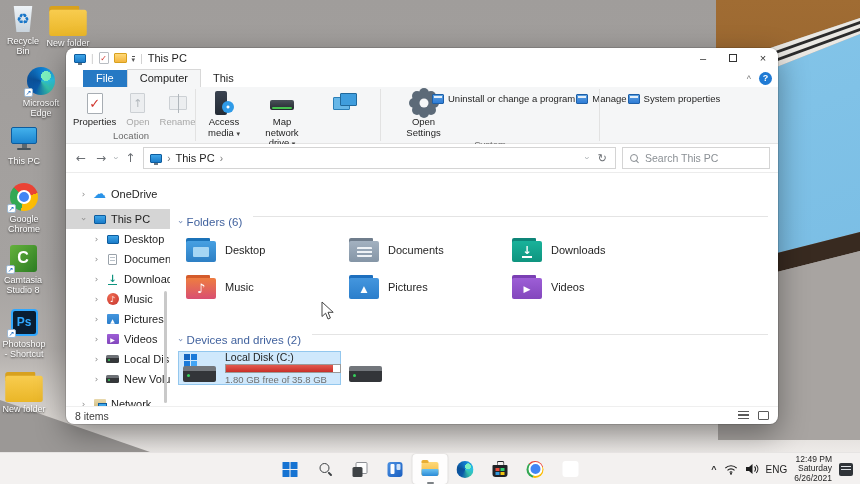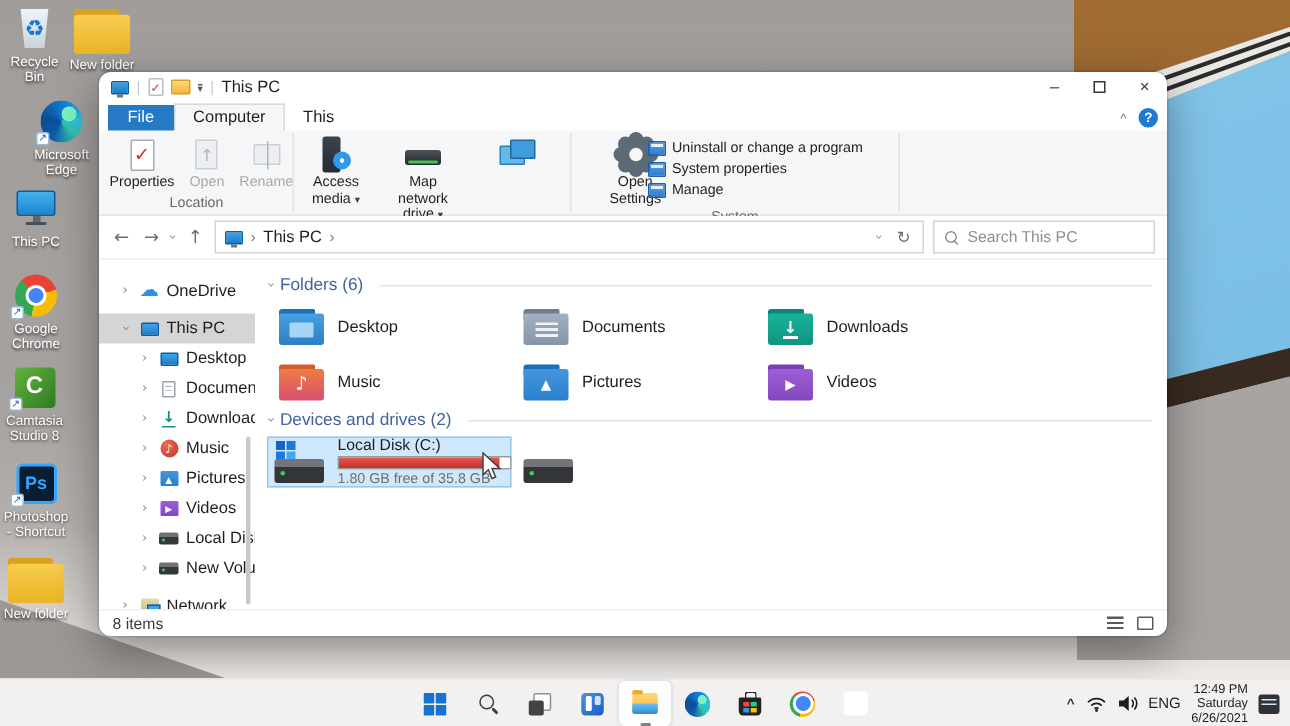--- a/index.html
+++ b/index.html
@@ -69,21 +69,21 @@
   .qat-sep { color:#c9c9c9; font-size:10px; }
   .mini-mon { width:12px; height:9px; background:linear-gradient(180deg,#3ea5e8,#1b7cc9); border:1px solid #0d5c9e; border-radius:1px; position:relative; flex:none; }
   .mini-mon::after { content:""; position:absolute; left:3px; bottom:-3px; width:4px; height:2px; background:#6a7680; }
   .qat-check { width:10px; height:12px; background:#fff; border:1px solid #b9bdc2; border-radius:1px; font-size:8px; color:#d0342c; text-align:center; line-height:11px; }
   .qat-folder { width:13px; height:10px; background:linear-gradient(180deg,#ffd978,#f4b63f); border:1px solid #d8a11e; border-radius:1px; }
   .qat-drop { font-size:7px; color:#555; border-top:1px solid #555; line-height:6px; margin-top:2px; }
   .win-controls { margin-left:auto; display:flex; height:100%; }
   .wc { width:30px; height:100%; display:flex; align-items:center; justify-content:center; font-size:11px; color:#333; }
   .wc-max i { display:block; width:8px; height:8px; border:1px solid #333; }
 
-  .tabrow { height:19px; display:flex; align-items:flex-end; padding-left:6px; position:relative; background:#fff; }
+  .tabrow { height:19px; display:flex; align-items:flex-end; padding-left:17px; position:relative; background:#fff; }
   .tab { padding:2px 12px 3px; font-size:11px; color:#1e1e1e; }
   .tab-file { background:#2679c4; color:#fff; padding:2px 13px 3px; }
   .tab-active { background:#f5f6f7; border:1px solid #d8d8d8; border-bottom:none; }
   .tab-help { position:absolute; right:6px; bottom:2px; display:flex; align-items:center; gap:8px; }
   .rib-collapse { font-size:9px; color:#777; }
   .help-q { width:13px; height:13px; border-radius:50%; background:#1f7ad4; color:#fff; font-size:9px; font-weight:bold; text-align:center; line-height:13px; }
 
   .ribbon { height:57px; background:#f5f6f7; border-bottom:1px solid #e4e4e4; display:flex; align-items:stretch; padding-left:2px; }
   .rgroup { display:flex; flex-direction:column; }
   .rgroup-body { flex:1; display:flex; align-items:flex-start; padding-top:2px; }
@@ -105,21 +105,21 @@
   .i-mapdrive { position:relative; width:24px; height:22px; }
   .i-mapdrive .dsk { position:absolute; left:0; bottom:4px; width:24px; height:10px; background:linear-gradient(180deg,#4a525a,#23282e); border-radius:2px; }
   .i-mapdrive .grn { position:absolute; left:2px; bottom:5px; width:20px; height:2.5px; background:#46c24e; border-radius:1px; }
   .i-addloc { position:relative; width:24px; height:20px; }
   .i-addloc .m1 { position:absolute; left:0; top:4px; width:17px; height:13px; background:#67b7e8; border:1px solid #2a7fb8; border-radius:1px; }
   .i-addloc .m2 { position:absolute; right:0; top:0; width:17px; height:13px; background:#3f9ddd; border:1px solid #20699c; border-radius:1px; }
   .i-gear { position:relative; width:24px; height:24px; border-radius:50%; background:#5c6a78;
     box-shadow:0 -10px 0 -7px #5c6a78, 0 10px 0 -7px #5c6a78, -10px 0 0 -7px #5c6a78, 10px 0 0 -7px #5c6a78,
                -7px -7px 0 -7px #5c6a78, 7px 7px 0 -7px #5c6a78, -7px 7px 0 -7px #5c6a78, 7px -7px 0 -7px #5c6a78; }
   .i-gear::after { content:""; position:absolute; left:50%; top:50%; transform:translate(-50%,-50%); width:9px; height:9px; border-radius:50%; background:#f5f6f7; }
-  .sys-stack { display:flex; flex-direction:column; gap:1px; padding:3px 6px 0 2px; }
+  .sys-stack { display:flex; gap:1px; padding:3px 6px 0 2px; }
   .sys-item { display:flex; align-items:center; gap:4px; height:13px; }
   .sys-item .slabel { font-size:9.5px; color:#1e1e1e; white-space:nowrap; }
   .i-winsm { width:12px; height:10px; background:linear-gradient(180deg,#5a9fe0,#2f7cd6); border:1px solid #1d5fa8; border-radius:1px; position:relative; flex:none; }
   .i-winsm::after { content:""; position:absolute; left:1px; top:1px; right:1px; height:2px; background:#fff; opacity:.85; }
 
   
   .navbar { height:29px; display:flex; align-items:center; padding:0 8px; gap:6px; border-bottom:1px solid #ececec; background:#fff; }
   .nav-arrow { font-size:12px; color:#6a6e73; font-family:"DejaVu Sans",sans-serif; padding:0 2px; }
   .nav-chev { font-size:9px; color:#9aa0a5; }
   .addr { flex:1; height:22px; border:1px solid #d4d4d4; display:flex; align-items:center; padding:0 6px; gap:5px; font-size:11px; color:#1e1e1e; }
@@ -150,21 +150,21 @@
   .s-music { width:12px; height:12px; border-radius:50%; background:radial-gradient(circle at 35% 30%,#f06a50,#c3332e); color:#fff; font-size:8px; display:flex; align-items:center; justify-content:center; font-family:"DejaVu Sans",sans-serif; }
   .s-pic { width:12px; height:10px; border-radius:1px; background:linear-gradient(180deg,#4496de,#2b7ecb); color:#fff; font-size:6px; display:flex; align-items:flex-end; justify-content:center; font-family:"DejaVu Sans",sans-serif; }
   .s-vid { width:12px; height:10px; border-radius:1px; background:linear-gradient(180deg,#9d5ed6,#8347bd); color:#fff; font-size:6px; display:flex; align-items:center; justify-content:center; font-family:"DejaVu Sans",sans-serif; }
   .s-drv { width:13px; height:8px; background:linear-gradient(180deg,#6e7277 0 40%,#35373a 40%); border-radius:1.5px; position:relative; }
   .s-drv::after { content:""; position:absolute; left:2px; bottom:2px; width:2px; height:2px; border-radius:50%; background:#35d05a; }
   .s-net { width:12px; height:10px; background:linear-gradient(180deg,#e8d9ae,#cdb878); border-radius:1px; position:relative; }
   .s-net::after { content:""; position:absolute; right:-1px; bottom:-1px; width:7px; height:5px; background:#3ea5e8; border:1px solid #0d5c9e; }
   .side-scroll { position:absolute; right:3px; top:118px; width:3px; height:112px; background:#c9c9c9; border-radius:2px; }
 
   .main { flex:1; padding:11px 10px 0 8px; min-width:0; }
-  .ghead { display:flex; align-items:center; gap:5px; color:#41629e; font-size:11.5px; }
+  .ghead { display:flex; gap:5px; color:#41629e; font-size:11.5px;margin-top:32px; }
   .ghead .chev { font-size:9px; color:#6f87b5; font-family:"DejaVu Sans",sans-serif; }
   .ghead .hline { flex:1; height:1px; background:#e4e4e4; margin-left:6px; }
   .fgrid { display:grid; grid-template-columns:repeat(3,163px); row-gap:7px; margin:7px 0 4px; }
   .ftile { height:30px; display:flex; align-items:center; gap:9px; padding-left:8px; }
   .ftile .fname { font-size:11px; color:#1e1e1e; }
   .dgrid { display:grid; grid-template-columns:repeat(2,166px); margin-top:5px; }
   .dtile { width:163px; height:34px; display:flex; align-items:center; gap:6px; padding:2px 4px; border:1px solid rgba(0,0,0,0); }
   .dtile.sel { background:#cfe8fc; border-color:#93c7ee; }
   .drive-art { position:relative; width:36px; height:29px; flex:none; }
   .drive-art .disk { position:absolute; left:0; bottom:1px; width:33px; height:16px; background:linear-gradient(180deg,#72767b 0 34%,#333539 34%); border-radius:2px; }
@@ -399,25 +399,25 @@
               </div>
             <div class="blabel">Open Settings</div>
           </div>
           <div class="sys-stack">
             <div class="sys-item">
               <span class="i-winsm"></span>
               <span class="slabel">Uninstall or change a program</span>
             </div>
             <div class="sys-item">
               <span class="i-winsm"></span>
-              <span class="slabel">System properties</span>
+              <span class="slabel">Manage</span>
             </div>
             <div class="sys-item">
               <span class="i-winsm"></span>
-              <span class="slabel">Manage</span>
+              <span class="slabel">System properties</span>
             </div>
           </div>
         </div>
         <div class="rgroup-label">System</div>
       </div>
       <div class="rib-sep"></div>
     </div>
 
     <div class="navbar">
       <span class="nav-arrow">←</span>

